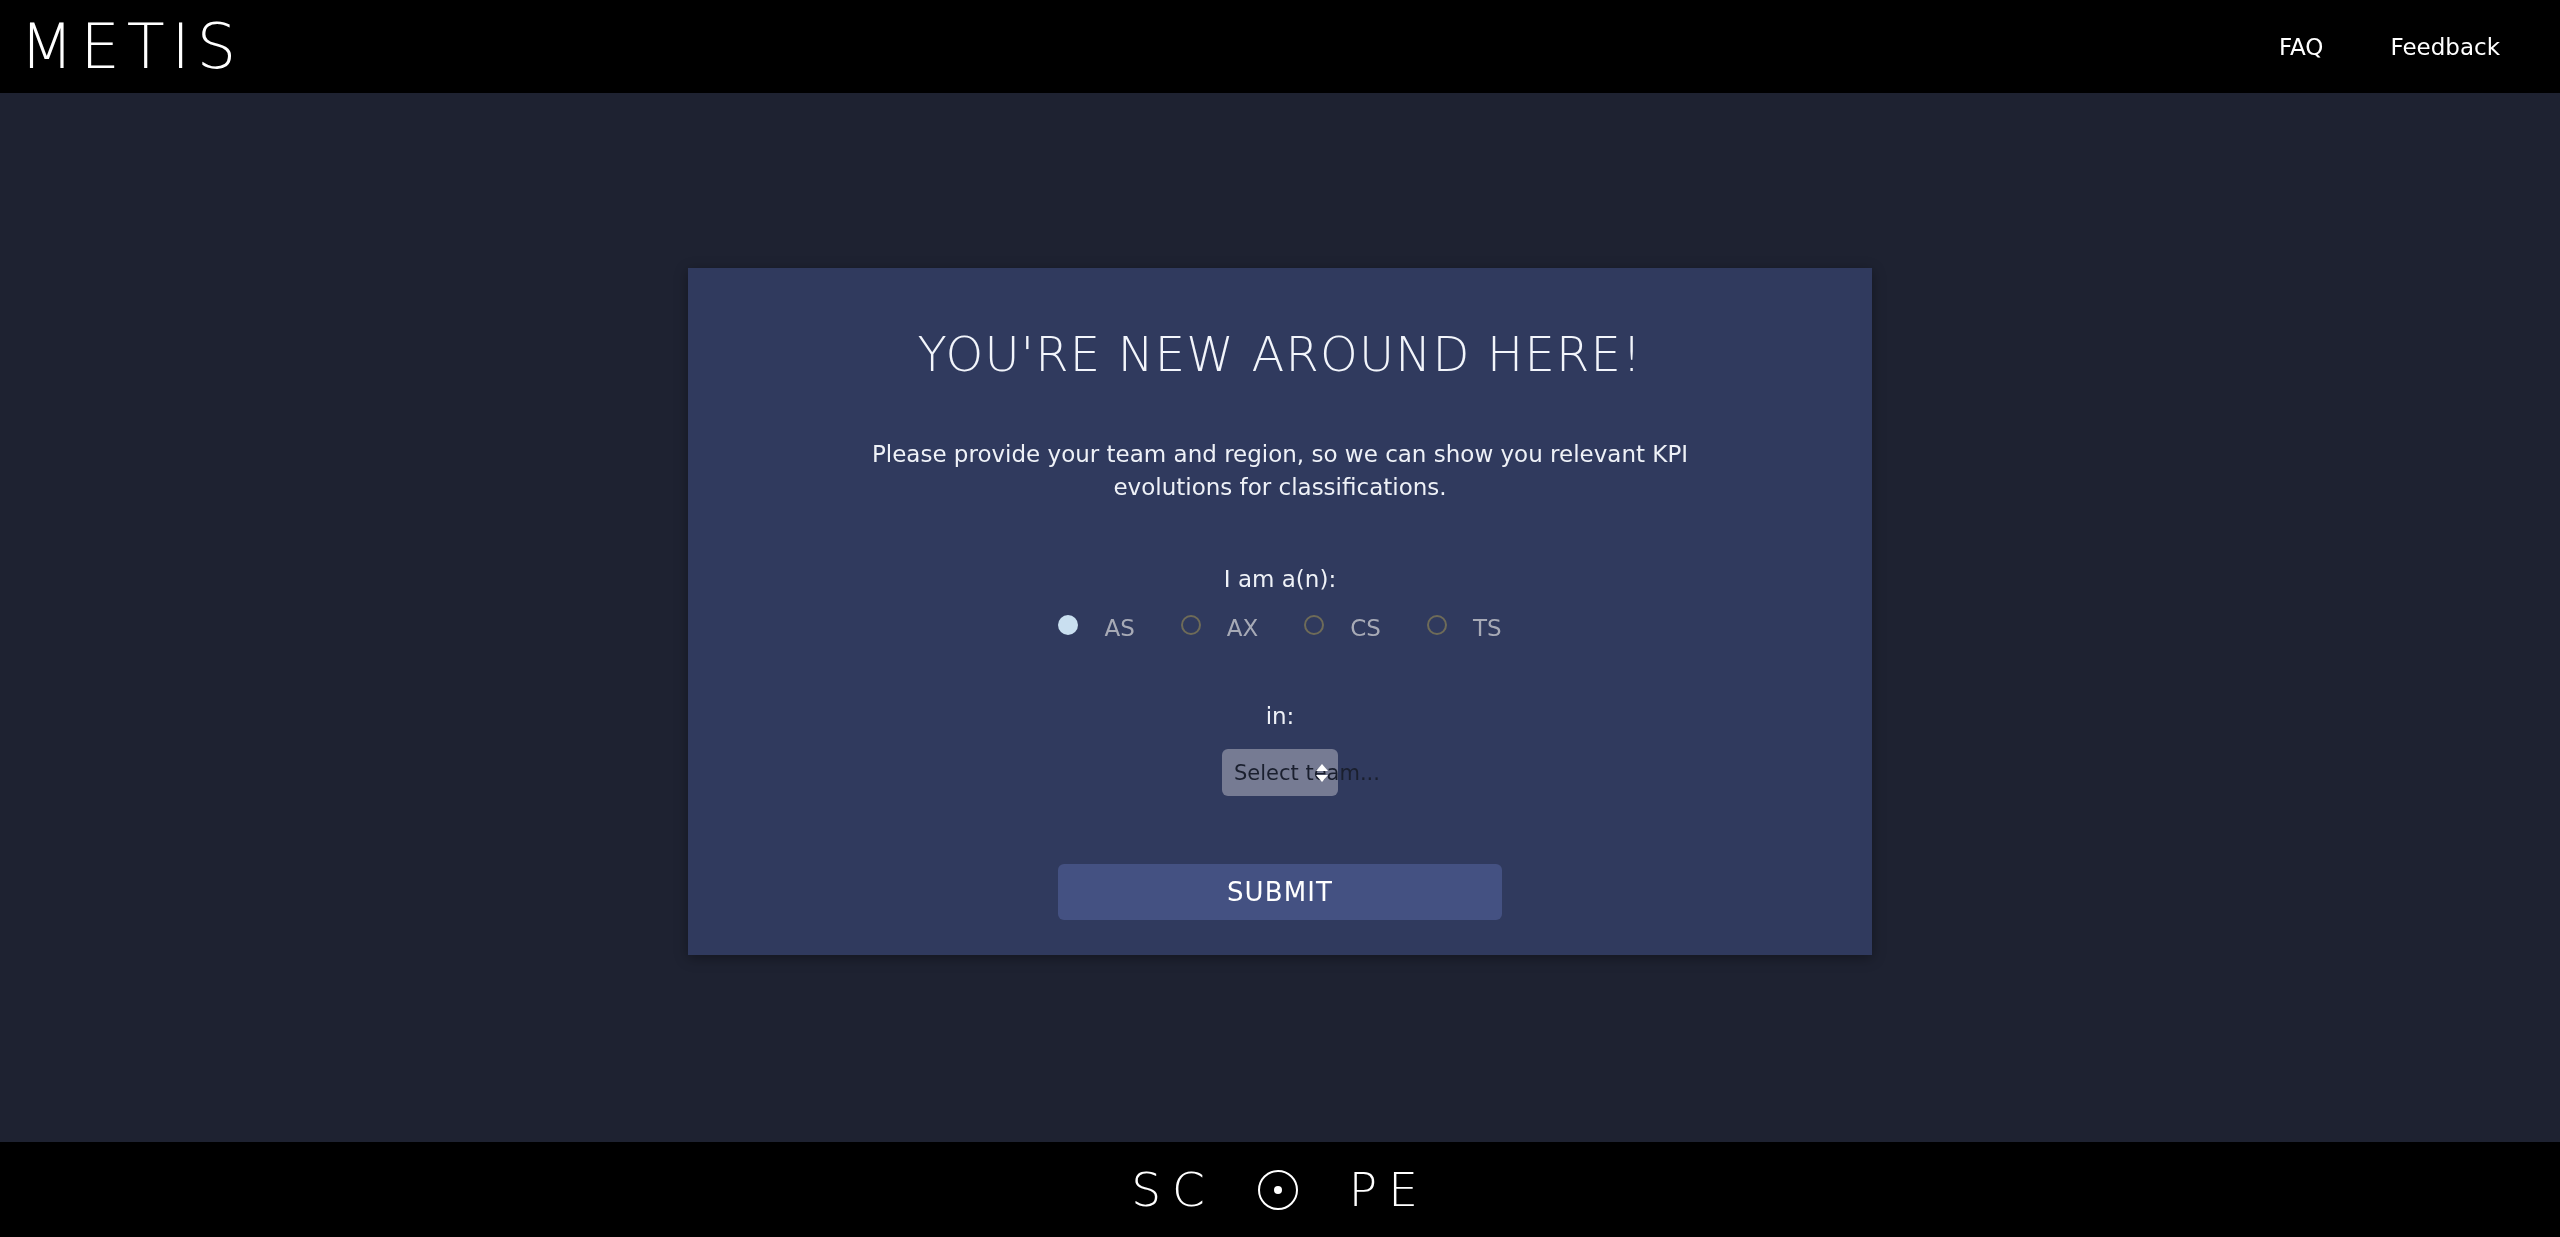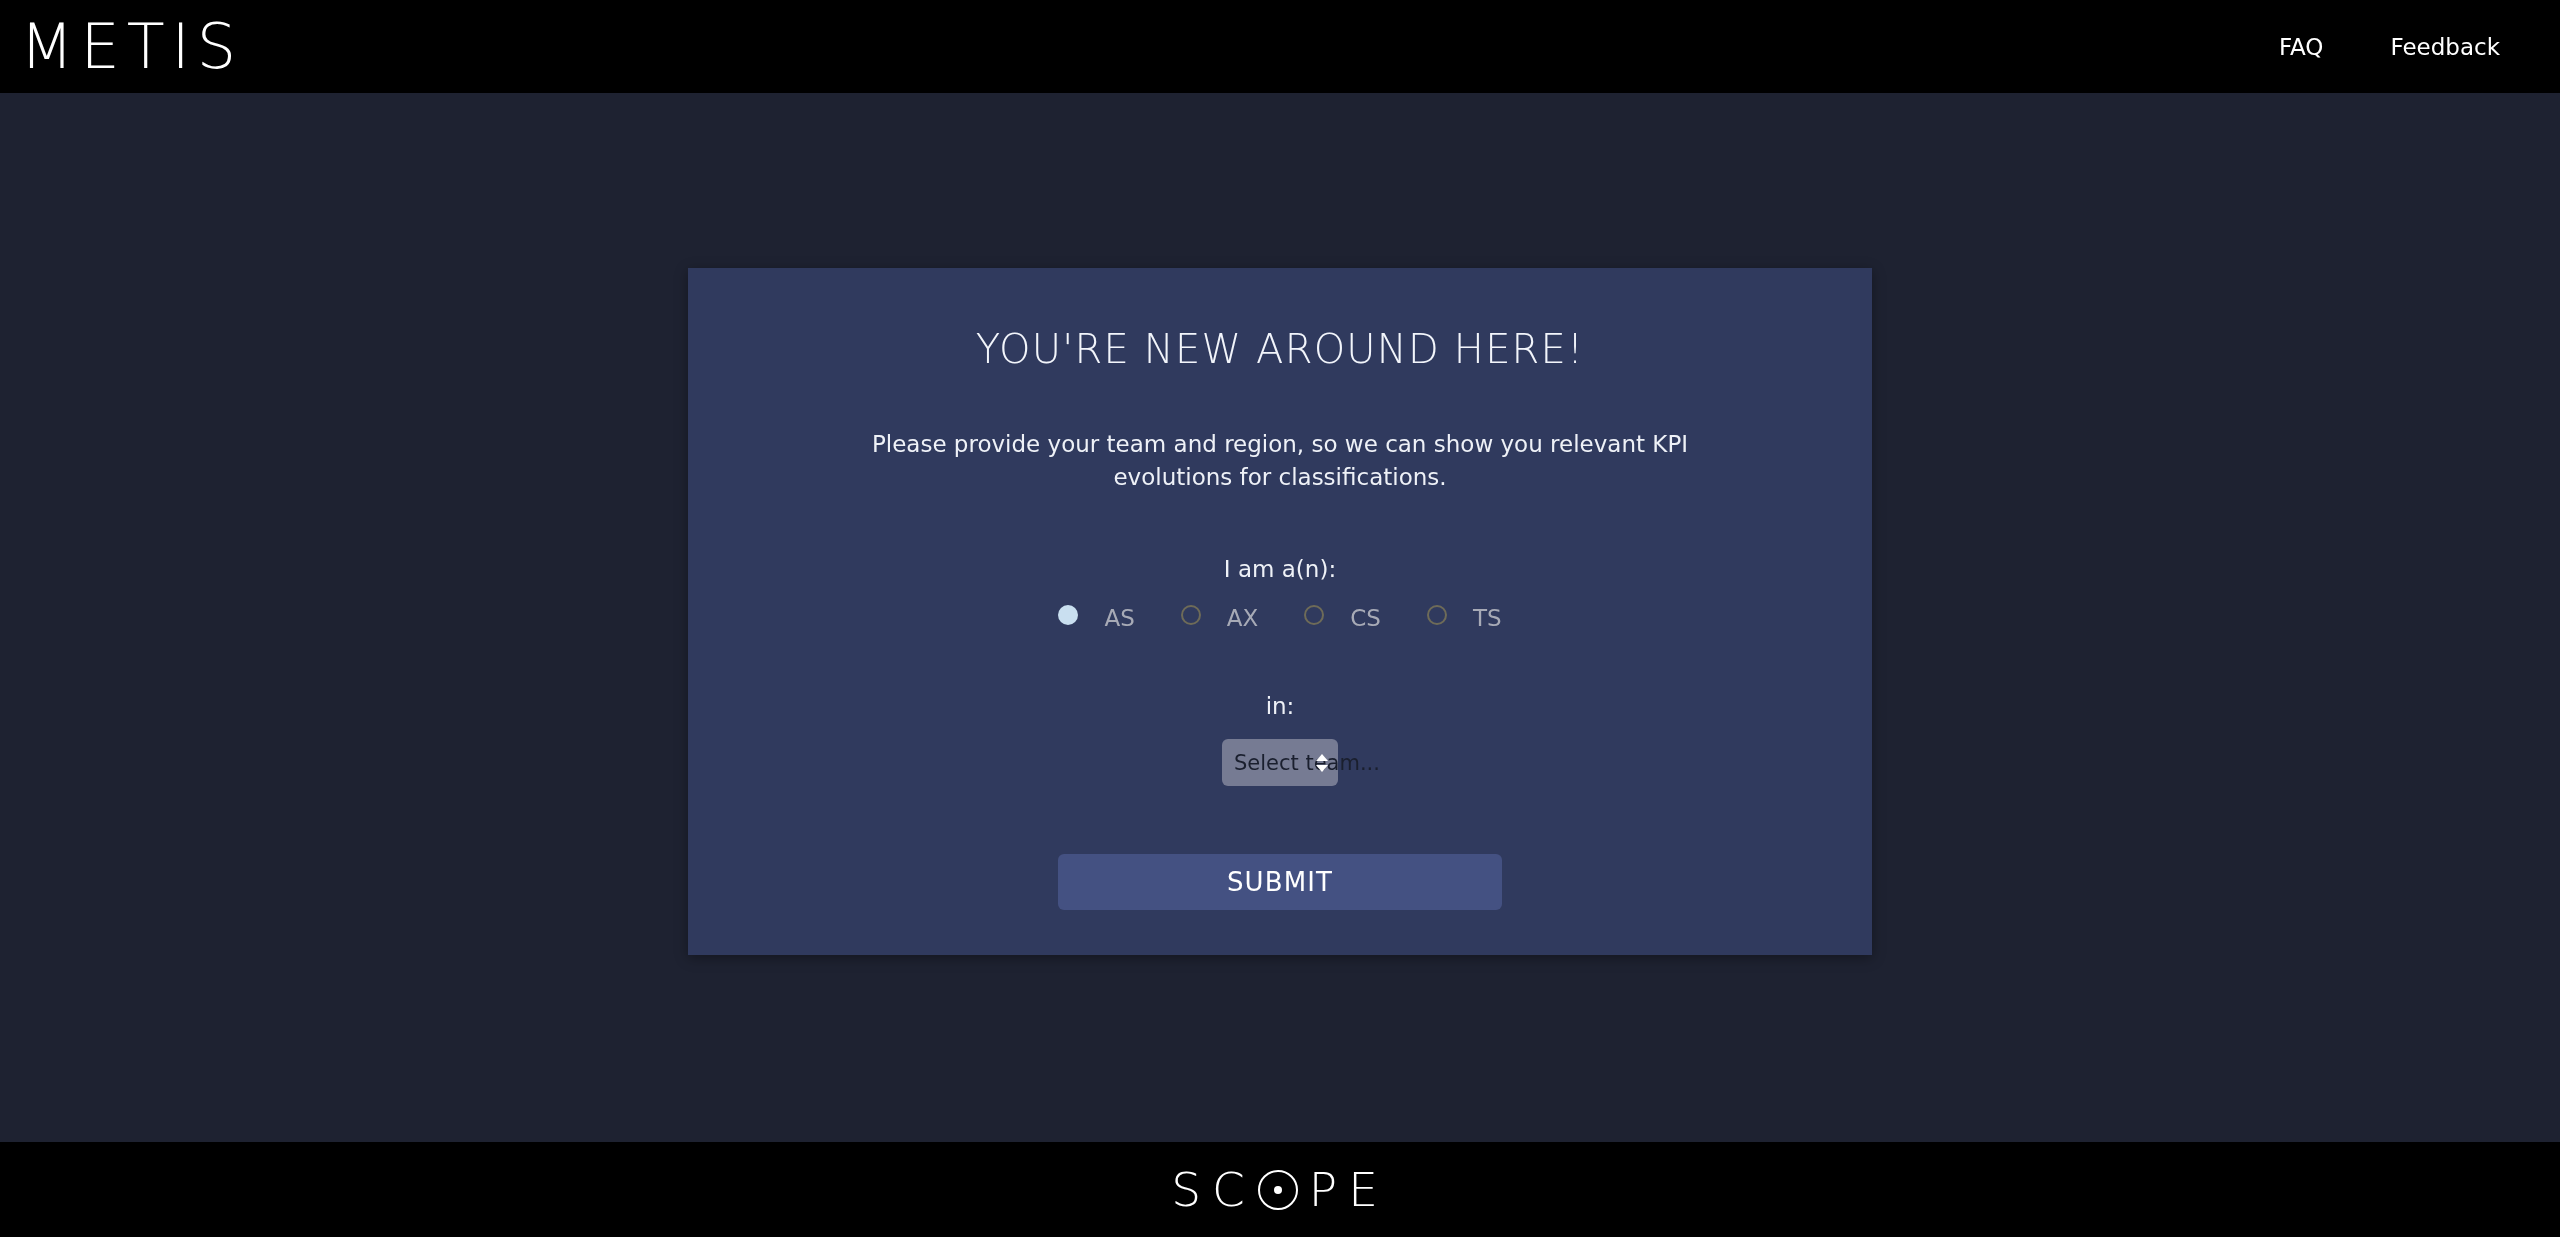--- a/index.html
+++ b/index.html
@@ -70,21 +70,21 @@
     background: #303a5e;
     box-shadow: 0 3px 12px rgba(0,0,0,0.35);
     padding: 44px 60px 0 60px;
     text-align: center;
   }
   .card-title {
     margin: 0;
     padding-top: 14px;
     font-family: "DejaVu Sans", sans-serif;
     font-weight: 300;
-    font-size: 40px;
+    font-size: 48px;
     letter-spacing: 1.2px;
     color: #f2f5fb;
     text-transform: uppercase;
   }
   .card-desc {
     margin: 0 auto;
     padding-top: 56px;
     max-width: 870px;
     font-family: "DejaVu Sans", sans-serif;
     font-size: 23px;
@@ -210,20 +210,21 @@
   }
   .scope-logo {
     display: flex;
     align-items: center;
     font-family: "DejaVu Sans", sans-serif;
     font-weight: 300;
     font-size: 47px;
     letter-spacing: 11px;
     color: #ffffff;
     user-select: none;
+    gap: 40px;
   }
   .scope-o {
     position: relative;
     display: inline-block;
     width: 40px;
     height: 40px;
     margin: 0 11px 0 2px;
   }
   .scope-o .ring {
     position: absolute;

